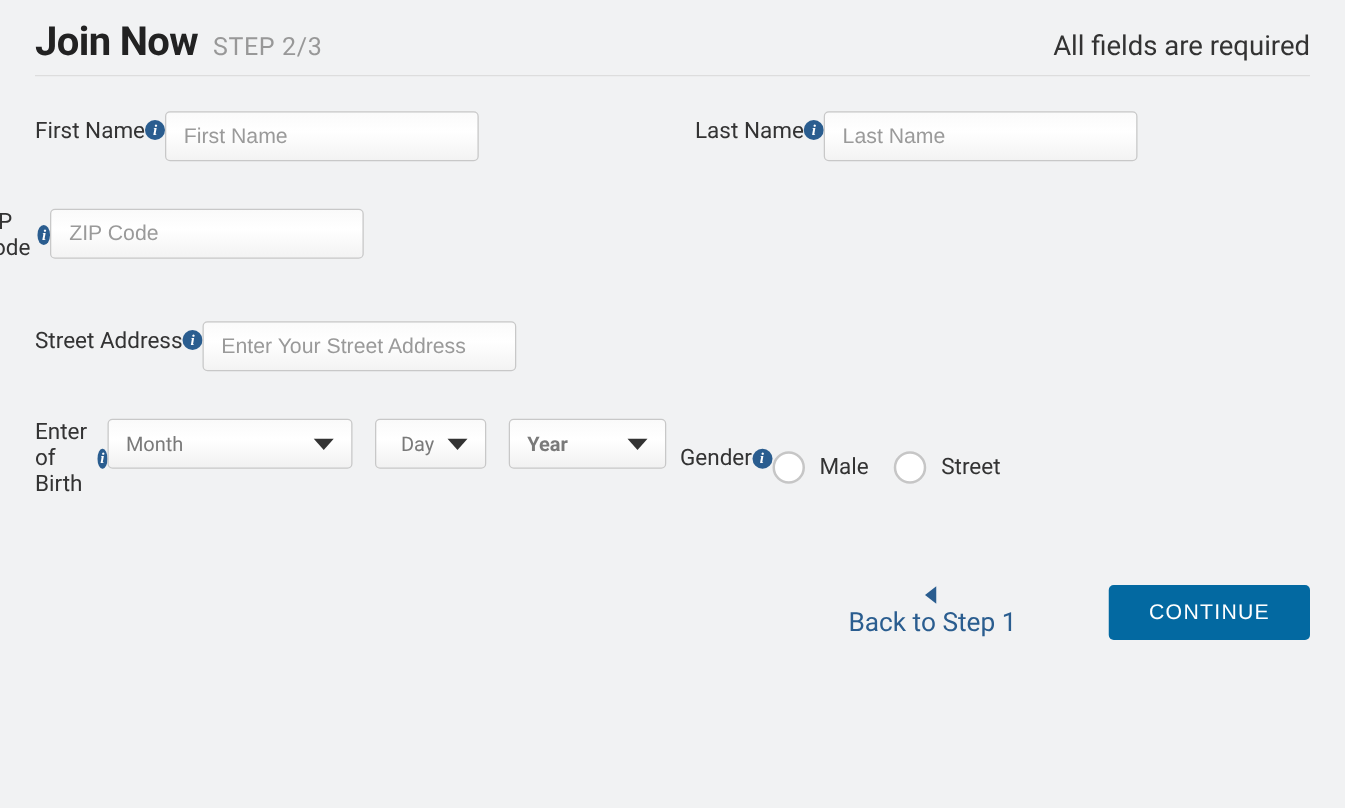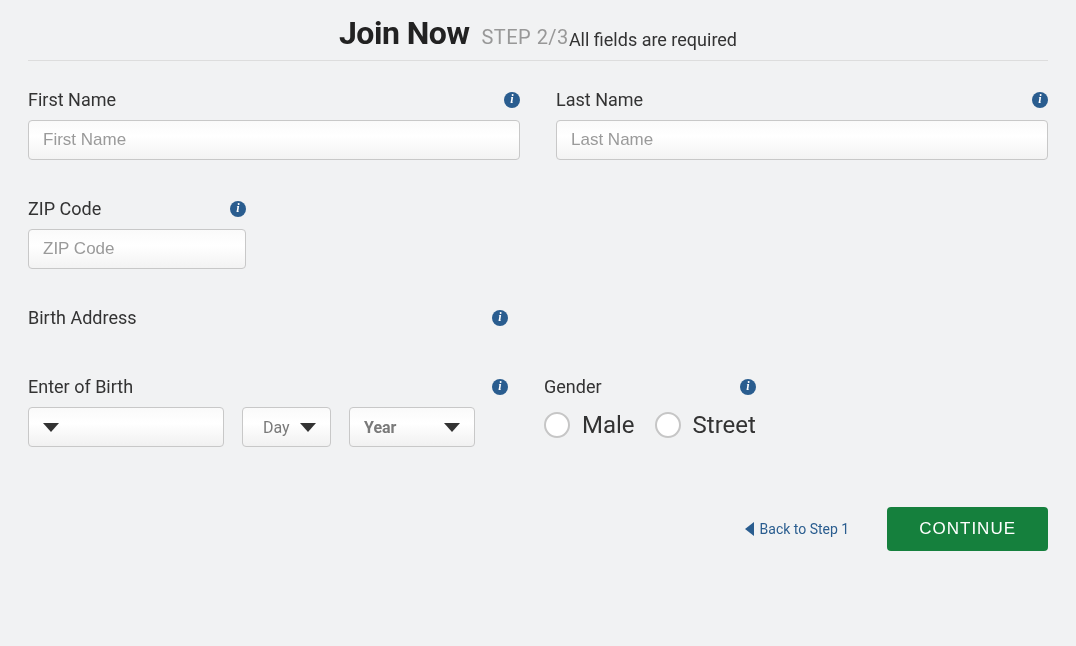--- a/index.html
+++ b/index.html
@@ -13,52 +13,52 @@
     color: #3a3a3a;
     width: 1076px;
     height: 646px;
     overflow: hidden;
   }
   .container {
     padding: 14px 28px 20px 28px;
   }
   .header-row {
     display: flex;
-    justify-content: center;
+    justify-content: space-between;
     align-items: flex-end;
     border-bottom: 1px solid #ddd;
     padding-bottom: 8px;
     margin-bottom: 28px;
   }
   .title {
     font-size: 32px;
     font-weight: 700;
     color: #222;
     letter-spacing: -0.5px;
   }
   .step {
     font-size: 20px;
     font-weight: 400;
     color: #989898;
     margin-left: 8px;
     letter-spacing: 0.5px;
   }
   .required-note {
-    font-size: 18px;
+    font-size: 22px;
     color: #333;
     padding-bottom: 2px;
   }
   .row {
     display: flex;
     gap: 36px;
     margin-bottom: 38px;
   }
   .field-group {
     display: flex;
-    flex-direction: column;
+    flex-direction: row;
   }
   .field-group.half {
     flex: 1 1 0;
   }
   .label-row {
     display: flex;
     justify-content: space-between;
     align-items: center;
     margin-bottom: 10px;
   }
@@ -155,54 +155,56 @@
     cursor: pointer;
   }
   .radio-circle {
     width: 26px;
     height: 26px;
     border: 2px solid #c6c6c6;
     border-radius: 50%;
     background: #fff;
   }
   .radio-label {
-    font-size: 24px;
+    font-size: 18px;
     color: #333;
   }
   .footer-row {
     display: flex;
     justify-content: flex-end;
     align-items: center;
     gap: 38px;
   }
   .back-link {
     display: flex;
     align-items: center;
     gap: 4px;
     color: #2a5d8f;
-    font-size: 14px;
-    cursor: pointer;
+    font-size: 21px;
+    cursor: pointer;
+    flex-direction: column;
   }
   .chevron-left {
     width: 0;
     height: 0;
     border-top: 7px solid transparent;
     border-bottom: 7px solid transparent;
     border-right: 9px solid #2a5d8f;
     margin-right: 2px;
   }
   .continue-btn {
-    background: #15803d;
+    background: #0369a1;
     color: #fff;
     font-size: 17px;
     letter-spacing: 1px;
     border: none;
     border-radius: 4px;
     padding: 12px 32px;
     cursor: pointer;
+    margin-left: 36px;
   }
 </style>
 </head>
 <body>
 
 <div class="container">
 
   <div class="header-row">
     <div>
       <span class="title">Join Now</span>
@@ -234,35 +236,37 @@
         <span class="field-label">ZIP Code</span>
         <span class="info-icon">i</span>
       </div>
       <input class="text-input" type="text" placeholder="ZIP Code" style="">
     </div>
   </div>
 
   <div class="row">
     <div class="field-group street-group">
       <div class="label-row">
-        <span class="field-label">Birth Address</span>
-        <span class="info-icon">i</span>
-      </div>
+        <span class="field-label">Street Address</span>
+        <span class="info-icon">i</span>
+      </div>
+      <input class="text-input" type="text" placeholder="Enter Your Street Address" style="">
     </div>
   </div>
 
   <div class="dob-gender-row">
 
     <div class="field-group dob-group">
       <div class="label-row">
         <span class="field-label">Enter of Birth</span>
         <span class="info-icon">i</span>
       </div>
       <div class="selects-row">
         <div class="select-wrap month">
+          <span class="select-text">Month</span>
           <span class="caret-down"></span>
         </div>
         <div class="select-wrap day">
           <span class="select-text">Day</span>
           <span class="caret-down"></span>
         </div>
         <div class="select-wrap year">
           <span class="select-text">Year</span>
           <span class="caret-down"></span>
         </div>

